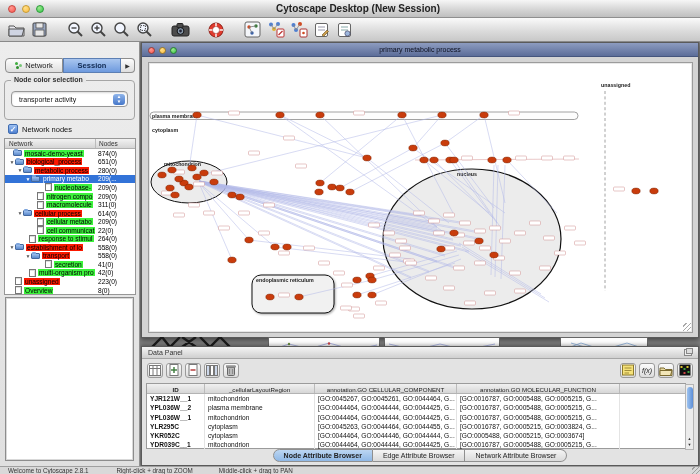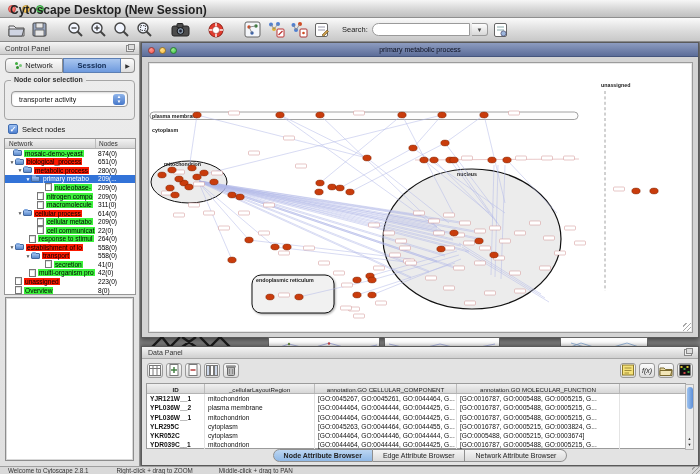--- a/index.html
+++ b/index.html
@@ -8,21 +8,21 @@
   *{box-sizing:border-box;}
   .abs{position:absolute;}
 
   
   #titlebar{position:absolute;left:0;top:0;width:700px;height:18px;
     background:linear-gradient(#f6f6f6,#d3d3d3 60%,#bfbfbf);border-bottom:1px solid #8f8f8f;}
   .tl{position:absolute;top:5px;width:8px;height:8px;border-radius:50%;}
   #titlebar .t-close{left:8px;background:radial-gradient(circle at 35% 30%,#ff9a92,#f9554d);border:0.5px solid #c94742;}
   #titlebar .t-min{left:22px;background:radial-gradient(circle at 35% 30%,#ffe08a,#fdbc40);border:0.5px solid #c79b32;}
   #titlebar .t-max{left:36px;background:radial-gradient(circle at 35% 30%,#9fe88f,#33c748);border:0.5px solid #2d9c3c;}
-  #win-title{position:absolute;left:10px;right:0;top:3px;font-size:12px;font-weight:bold;color:#222;}
+  #win-title{position:absolute;left:16px;right:0;top:3px;text-align:center;font-size:10px;font-weight:bold;color:#222;}
 
   
   #toolbar{position:absolute;left:0;top:18px;width:700px;height:24px;
     background:linear-gradient(#fafafa,#dcdcdc 55%,#c8c8c8);border-bottom:1px solid #8a8a8a;
     display:flex;align-items:center;padding:0 6px;gap:3px;}
   .tb-btn{width:20px;height:20px;display:flex;align-items:center;justify-content:center;border-radius:3px;}
   .tb-sep{width:10px;height:1px;}
   #search-wrap{display:flex;align-items:center;margin-left:8px;gap:2px;}
   #search-label{font-size:7.5px;color:#222;margin-right:2px;}
   #search-input{width:98px;height:13px;border:1px solid #9a9a9a;border-radius:7px 0 0 7px;background:#fff;
@@ -262,40 +262,31 @@
       </svg>
   </span>
   <span class="tb-btn">
     <svg width="15" height="16">
         <rect x="1.5" y="1.5" width="12" height="13" rx="1.5" fill="#fff" stroke="#666"></rect>
         <line x1="4" y1="5" x2="11" y2="5" stroke="#99a" stroke-width="1"></line>
         <line x1="4" y1="8" x2="11" y2="8" stroke="#99a" stroke-width="1"></line>
         <path d="M8 13 l5 -5 l1.5 1.5 l-5 5 z" fill="#c89b4a" stroke="#6b5224" stroke-width="0.6"></path>
       </svg>
   </span>
-  <span id="search-wrap">
-    <span id="search-label">Search:</span>
-    <input id="search-input" type="text" value="" style="">
-    <span id="search-drop">▼</span>
-  </span>
   <span class="tb-btn">
     <svg width="15" height="16">
         <rect x="1.5" y="1.5" width="12" height="13" rx="1.5" fill="#fff" stroke="#666"></rect>
         <line x1="4" y1="5" x2="11" y2="5" stroke="#8aa" stroke-width="1"></line>
         <line x1="4" y1="8" x2="11" y2="8" stroke="#8aa" stroke-width="1"></line>
         <circle cx="10.5" cy="11.5" r="2.6" fill="#9db7dd" stroke="#446" stroke-width="0.7"></circle>
       </svg>
   </span>
 </div>
 
 <div id="control-panel">
-  <div class="panel-hdr">
-    <span>Control Panel</span>
-    <span class="float-ico"></span>
-  </div>
 
   <div id="cp-tabs">
     <div class="cp-tab first">
       <span class="net-glyph">
           <i></i>
           <i></i>
           <i></i>
         </span>
       <span>Network</span>
     </div>
@@ -308,21 +299,21 @@
   <div id="color-group">
     <div id="color-group-title">Node color selection</div>
     <div id="color-select">
       <span>transporter activity</span>
       <span id="color-stepper">▲<br>▼</span>
     </div>
   </div>
 
   <div id="select-nodes-row">
     <span id="select-nodes-box">✓</span>
-    <span id="select-nodes-label">Select nodes</span>
+    <span id="select-nodes-label">Network nodes</span>
   </div>
 
   <div id="tree">
     <div id="tree-hdr">
       <span class="c1">Network</span>
       <span class="div"></span>
       <span class="c2">Nodes</span>
     </div>
     <div class="trow">
         <span class="tind" style="width:2px"></span>

